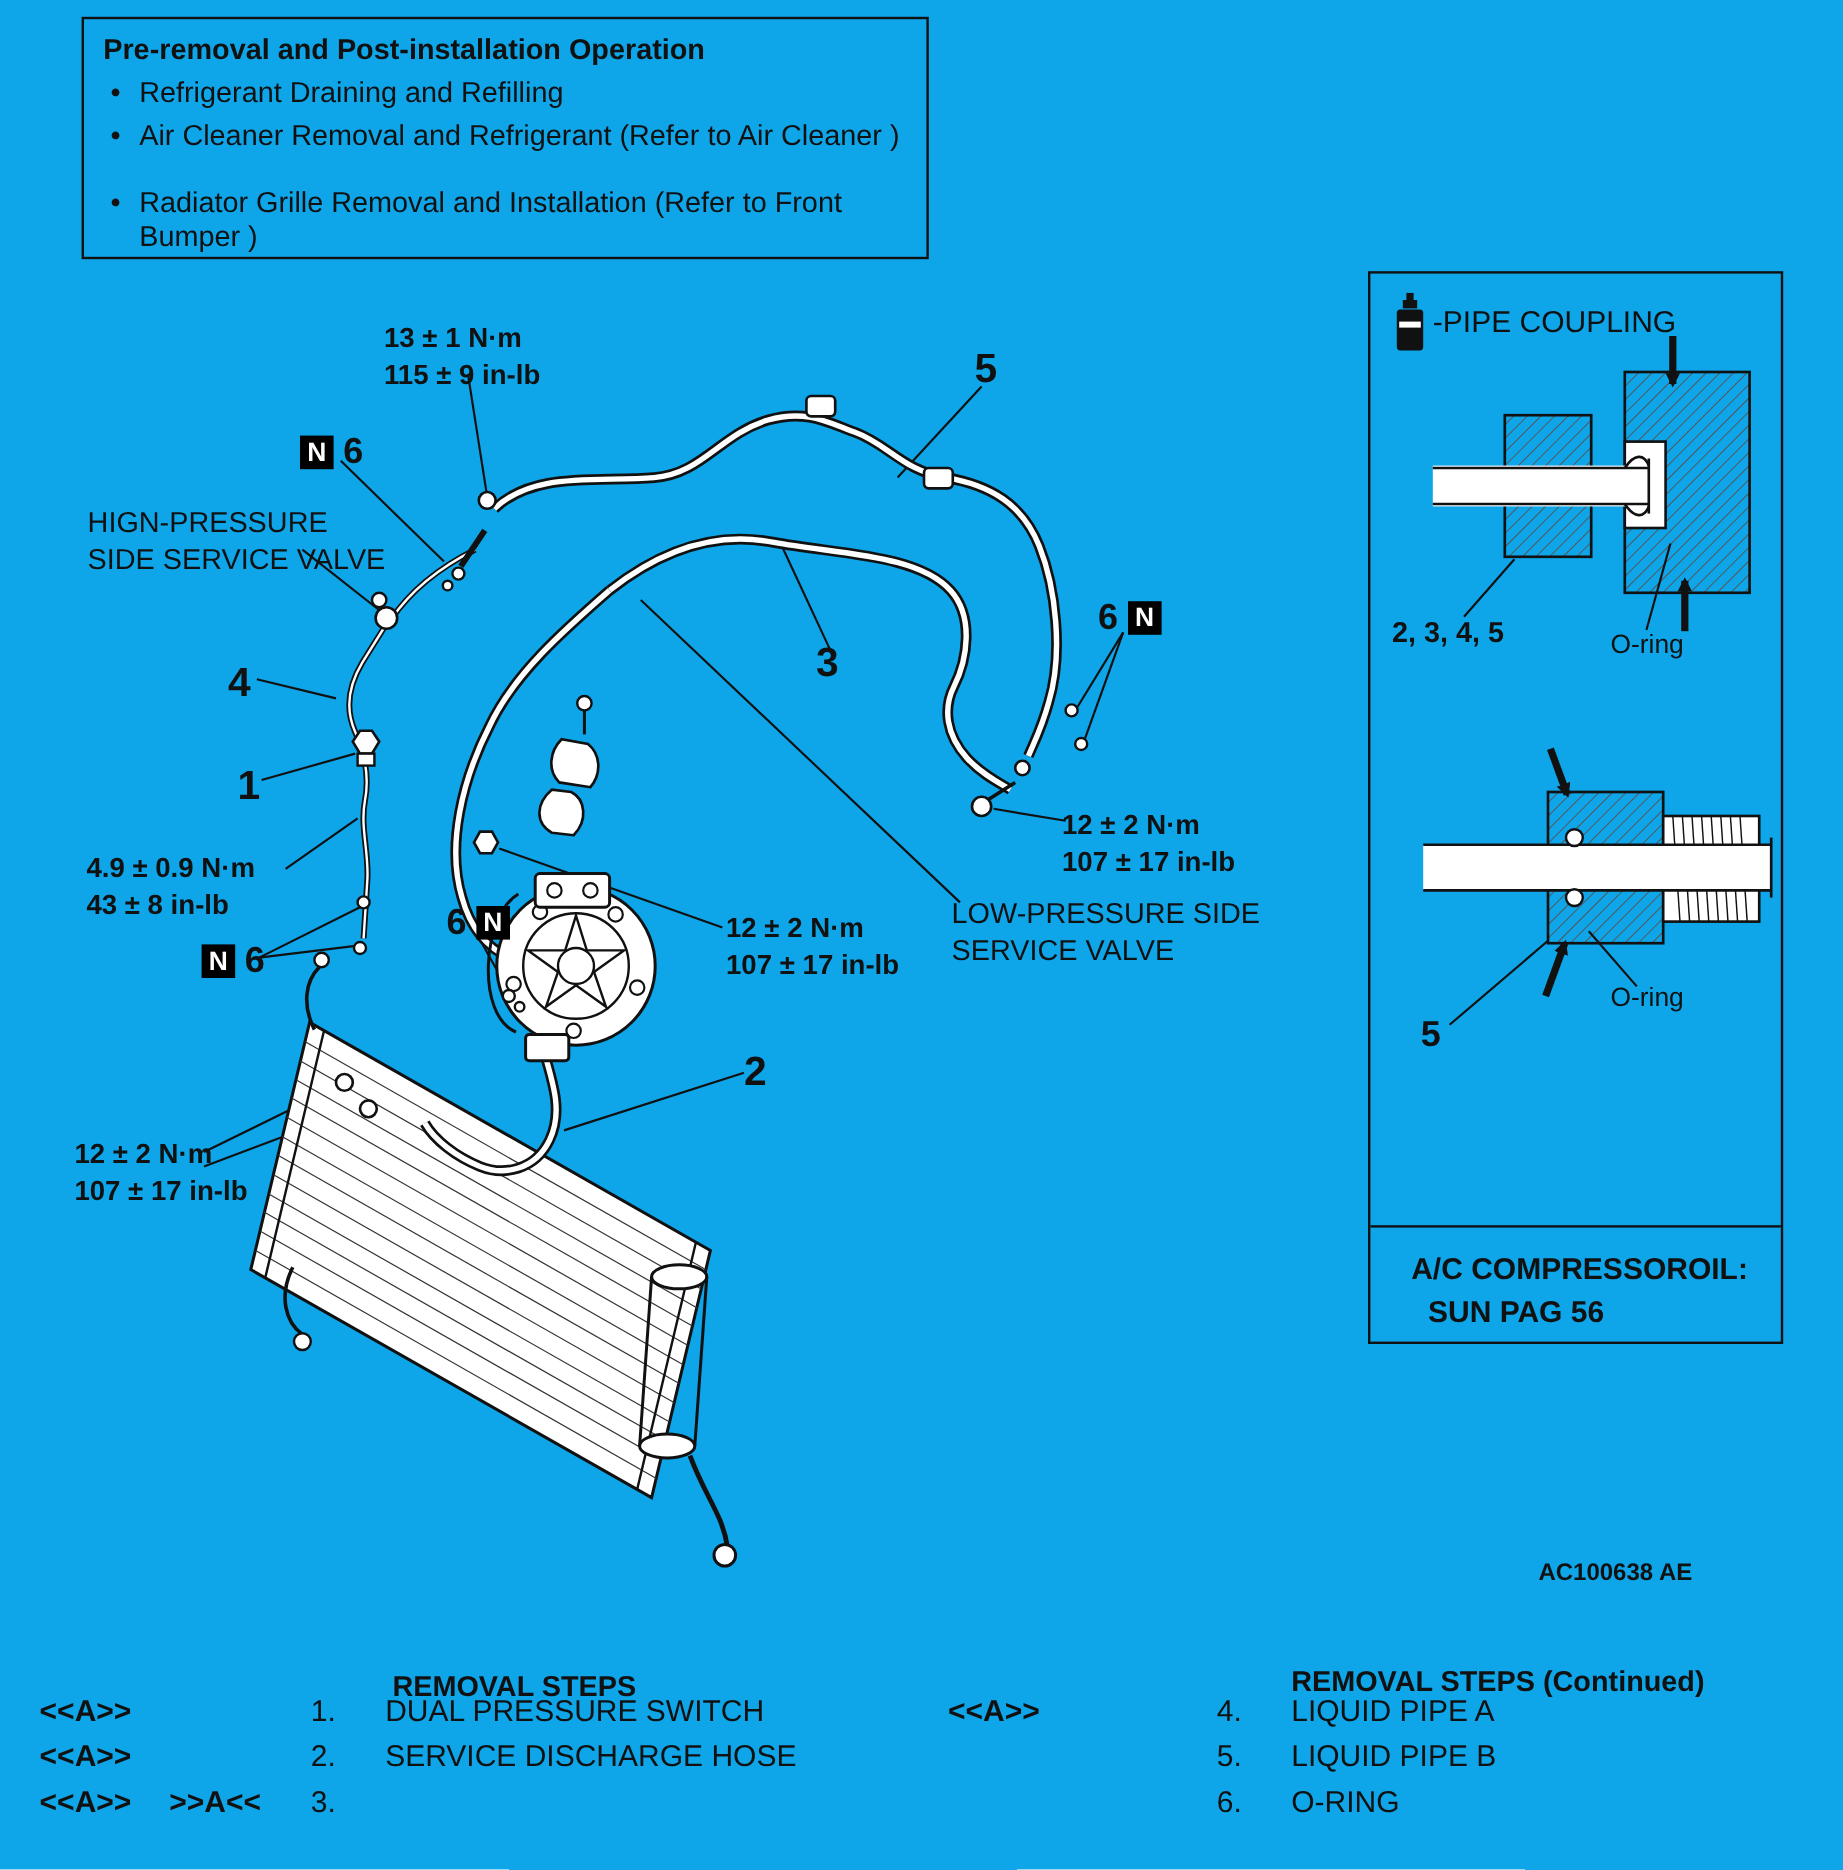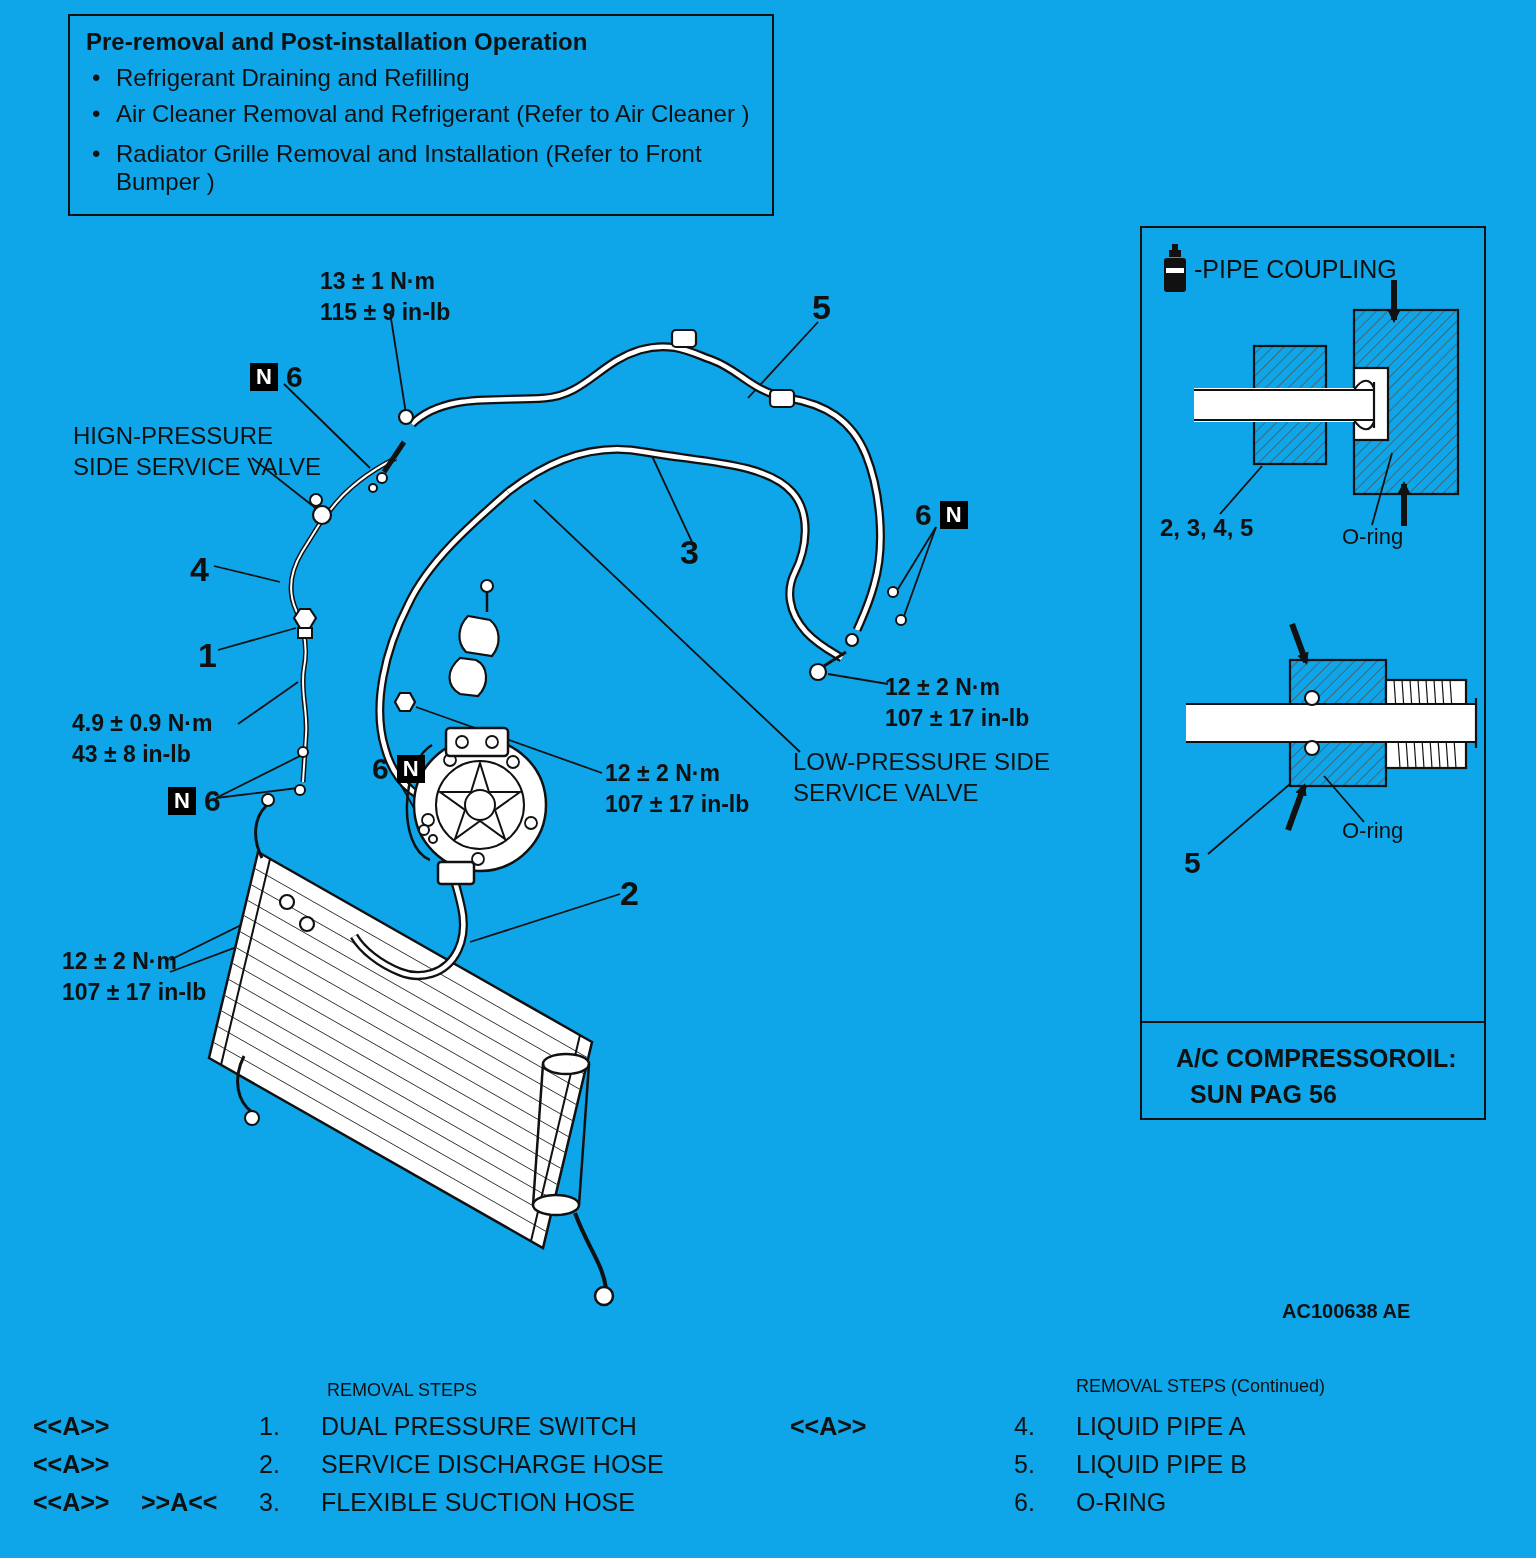--- a/index.html
+++ b/index.html
@@ -14,35 +14,35 @@
   .nrow{display:flex;align-items:center;gap:8px;}
   .nbox{display:inline-block;width:28px;height:28px;background:#000;color:#fff;
         font-weight:bold;font-size:22px;line-height:28px;text-align:center;}
   .nsix{font-size:30px;font-weight:bold;}
   .preop{position:absolute;left:68px;top:14px;width:706px;height:202px;
          border:2.5px solid #111;box-sizing:border-box;padding:12px 16px;}
   .preop-title{font-weight:bold;font-size:24px;margin-bottom:8px;}
   .preop ul{list-style:none;margin:0;padding:0;}
   .preop li{font-size:24px;padding-left:30px;position:relative;margin-top:8px;}
   .preop li::before{content:"•";position:absolute;left:6px;top:0;}
-  .preop li.gap{margin-top:12px;}
+  .preop li.gap{margin-top:28px;}
   .preop li.wrap{white-space:normal;width:650px;}
   .panel{position:absolute;left:1140px;top:226px;width:346px;height:894px;
          border:2.5px solid #111;box-sizing:border-box;padding-left:30px;}
   .panel .hdr{position:absolute;left:18px;top:16px;display:flex;align-items:center;gap:4px;}
   .panel .hdr-text{font-size:25px;}
   .panel .divider{position:absolute;left:0;top:793px;width:100%;border-top:2.5px solid #111;}
   .panel .oil{position:absolute;left:34px;top:812px;font-weight:bold;font-size:25px;line-height:1.45;}
   .panel .oil .l2{padding-left:14px;}
   .figcode{position:absolute;left:1282px;top:1300px;font-weight:bold;font-size:20px;}
   .steps{position:absolute;display:grid;font-size:25px;row-gap:9px;align-items:baseline;}
   .steps-left{left:33px;top:1412px;grid-template-columns:108px 118px 62px auto;width:740px;}
   .steps-right{left:790px;top:1412px;grid-template-columns:224px 62px auto;width:700px;}
   .steps .mark{font-weight:bold;}
-  .list-hdr{font-weight:normal;font-size:18px;}
+  .list-hdr{font-weight:bold;font-size:24px;margin-top:12px;}
 </style>
 </head>
 <body>
 
 <div class="page">
 
   <svg class="art" width="1536" height="1558" viewBox="0 0 1536 1558">
     <defs>
       <marker id="ah" markerUnits="userSpaceOnUse" markerWidth="20" markerHeight="20" refX="8" refY="5" orient="auto">
         <path d="M0,0 L10,5 L0,10 Z" fill="#111"></path>
@@ -325,21 +325,20 @@
     <span>DUAL PRESSURE SWITCH</span>
 
     <span class="mark">&lt;&lt;A&gt;&gt;</span>
     <span class="mark"></span>
     <span>2.</span>
     <span>SERVICE DISCHARGE HOSE</span>
 
     <span class="mark">&lt;&lt;A&gt;&gt;</span>
     <span class="mark">&gt;&gt;A&lt;&lt;</span>
     <span>3.</span>
-    <span>FLEXIBLE SUCTION HOSE</span>
   </div>
 
   <div class="steps steps-right">
     <span class="mark">&lt;&lt;A&gt;&gt;</span>
     <span>4.</span>
     <span>LIQUID PIPE A</span>
 
     <span class="mark"></span>
     <span>5.</span>
     <span>LIQUID PIPE B</span>

